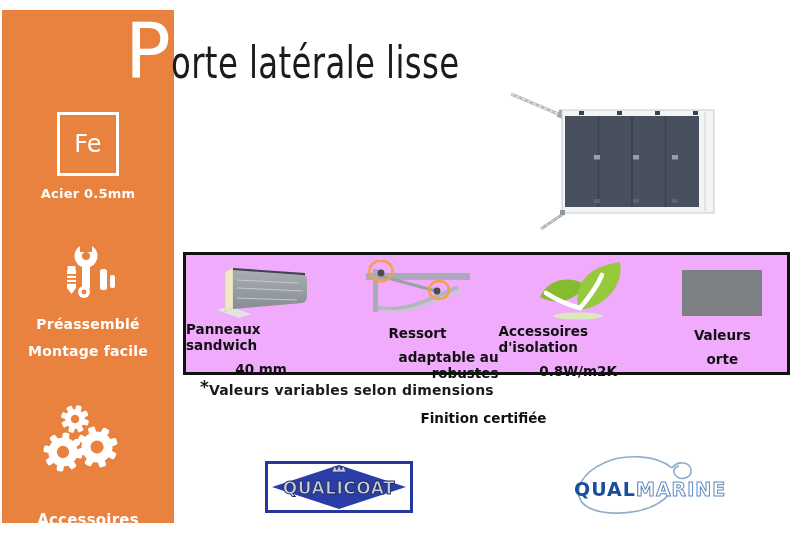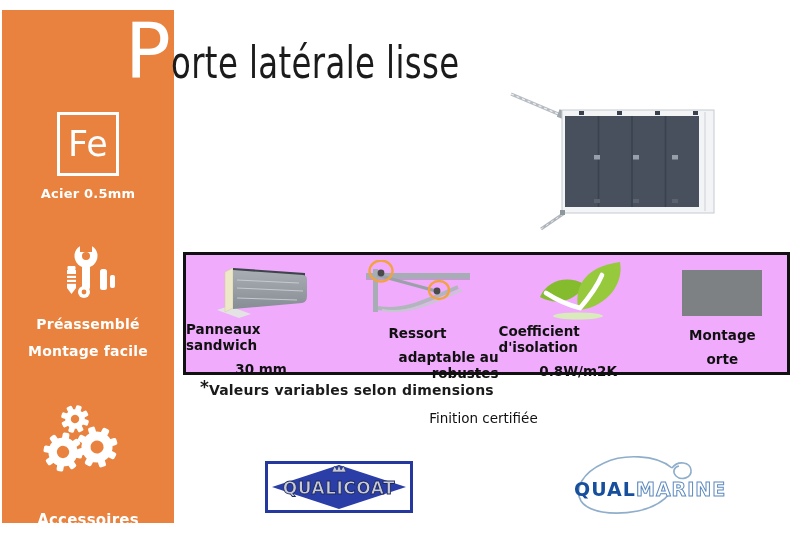--- a/index.html
+++ b/index.html
@@ -4,21 +4,21 @@
 <style>
   html,body{margin:0;padding:0;background:#fff;}
   .page{position:relative;width:800px;height:534px;background:#fff;overflow:hidden;
         font-family:"DejaVu Sans","Liberation Sans",sans-serif;color:#1b1b1b;}
 
   
   .sidebar{position:absolute;left:2px;top:10px;width:172px;height:513px;background:#E8823E;}
   .side-label{position:absolute;left:2px;width:172px;text-align:center;color:#fff;
               font-weight:bold;font-size:13px;letter-spacing:.2px;}
   .fe-box{position:absolute;left:57px;top:112px;width:56px;height:58px;border:3px solid #fff;
-          display:flex;align-items:center;justify-content:center;color:#fff;font-size:35px;}
+          display:flex;align-items:center;justify-content:center;color:#fff;font-size:24px;}
   .side-svg{position:absolute;overflow:visible;}
 
   
   .title{position:absolute;left:125px;top:14px;display:flex;align-items:baseline;white-space:nowrap;}
   .title-p{font-size:76px;line-height:1;color:#fff;}
   .title-rest{font-size:45px;line-height:1;color:#1b1b1b;display:inline-block;
               transform:scaleX(.72);transform-origin:0 100%;letter-spacing:.5px;}
 
   
   .door-svg{position:absolute;left:497px;top:86px;}
@@ -31,21 +31,21 @@
   .feat-line1{font-size:13.5px;font-weight:bold;color:#101010;margin-top:1px;}
   .feat-line2{font-size:13.5px;font-weight:bold;color:#101010;margin-top:8px;}
   .f1{flex:0 0 25%;} .f2{flex:0 0 27%;text-align:right;} .f3{flex:0 0 26.5%;} .f4{flex:0 0 21.5%;}
   .finish-swatch{width:80px;height:46px;background:#7E8184;}
 
   
   .footnote{position:absolute;left:200px;top:380px;white-space:nowrap;}
   .footnote .star{font-size:17px;font-weight:bold;vertical-align:top;position:relative;top:-3px;}
   .footnote .foot-text{font-size:14px;font-weight:bold;letter-spacing:.2px;}
   .cert-heading{position:absolute;left:183px;top:410px;width:601px;text-align:center;
-                font-size:13.5px;font-weight:normal;color:#101010;}
+                font-size:13.5px;font-weight:bold;color:#101010;}
   .logo{position:absolute;overflow:visible;}
 </style>
 </head>
 <body>
 
 <div class="page">
 
   <aside class="sidebar"></aside>
 
   <div class="fe-box">
@@ -141,21 +141,21 @@
           <polygon points="6,50 28,58 40,54 18,46" fill="#E3E3E3"></polygon>
           <polygon points="14,12 22,8 22,48 14,52" fill="#EDE8C8" stroke="#D6CFA6" stroke-width="0.6"></polygon>
           <polygon points="22,8 94,13 94,16 22,11" fill="#3E444B"></polygon>
           <path d="M22 10 L92 15 Q96 15.5 96 19 L96 36 Q96 42 91 43 L22 49 Z" fill="url(#pgrad)"></path>
           <line x1="26" y1="20" x2="88" y2="23" stroke="#C6CACF" stroke-width="1"></line>
           <line x1="26" y1="28" x2="92" y2="31" stroke="#C6CACF" stroke-width="1"></line>
           <line x1="26" y1="38" x2="86" y2="40" stroke="#C6CACF" stroke-width="1"></line>
         </svg>
       </div>
       <div class="feat-line1">Panneaux sandwich</div>
-      <div class="feat-line2">30 mm</div>
+      <div class="feat-line2">40 mm</div>
     </div>
 
     <div class="feat f2">
       <div class="feat-icon">
         <svg width="114" height="64" viewBox="0 0 114 64">
           <rect x="6" y="13" width="104" height="5" fill="#A7ADB4"></rect>
           <line x1="6" y1="19" x2="110" y2="19" stroke="#8A9096" stroke-width="1"></line>
           <rect x="13" y="9" width="5" height="43" fill="#A7ADB4"></rect>
           <line x1="17" y1="15" x2="76" y2="31" stroke="#9AA1A8" stroke-width="3"></line>
           <path d="M18 48 C42 52 60 44 98 27" stroke="#B0B6BC" stroke-width="4" fill="none"></path>
@@ -172,29 +172,29 @@
 
     <div class="feat f3">
       <div class="feat-icon">
         <svg width="92" height="62" viewBox="0 0 92 62">
           <ellipse cx="46" cy="56" rx="25" ry="3.5" fill="#D9EBBB"></ellipse>
           <path d="M8 37 C15 20 36 15 52 24 C48 39 25 47 8 37 Z" fill="#85BC2E"></path>
           <path d="M46 48 C42 24 56 6 88 2 C92 23 76 46 48 50 Z" fill="#97C93D"></path>
           <path d="M14 33 C28 42 40 46 48 48 C54 41 64 29 70 15" stroke="#fff" stroke-width="4.6" fill="none" stroke-linecap="round"></path>
         </svg>
       </div>
-      <div class="feat-line1">Coefficient d'isolation</div>
+      <div class="feat-line1">Accessoires d'isolation</div>
       <div class="feat-line2">0.8W/m2K</div>
     </div>
 
     <div class="feat f4">
       <div class="feat-icon">
         <div class="finish-swatch"></div>
       </div>
-      <div class="feat-line1">Montage</div>
+      <div class="feat-line1">Valeurs</div>
       <div class="feat-line2">orte</div>
     </div>
 
   </div>
 
   <div class="footnote">
     <span class="star">*</span><span class="foot-text">Valeurs variables selon dimensions</span>
   </div>
 
   <div class="cert-heading">Finition certifiée</div>

